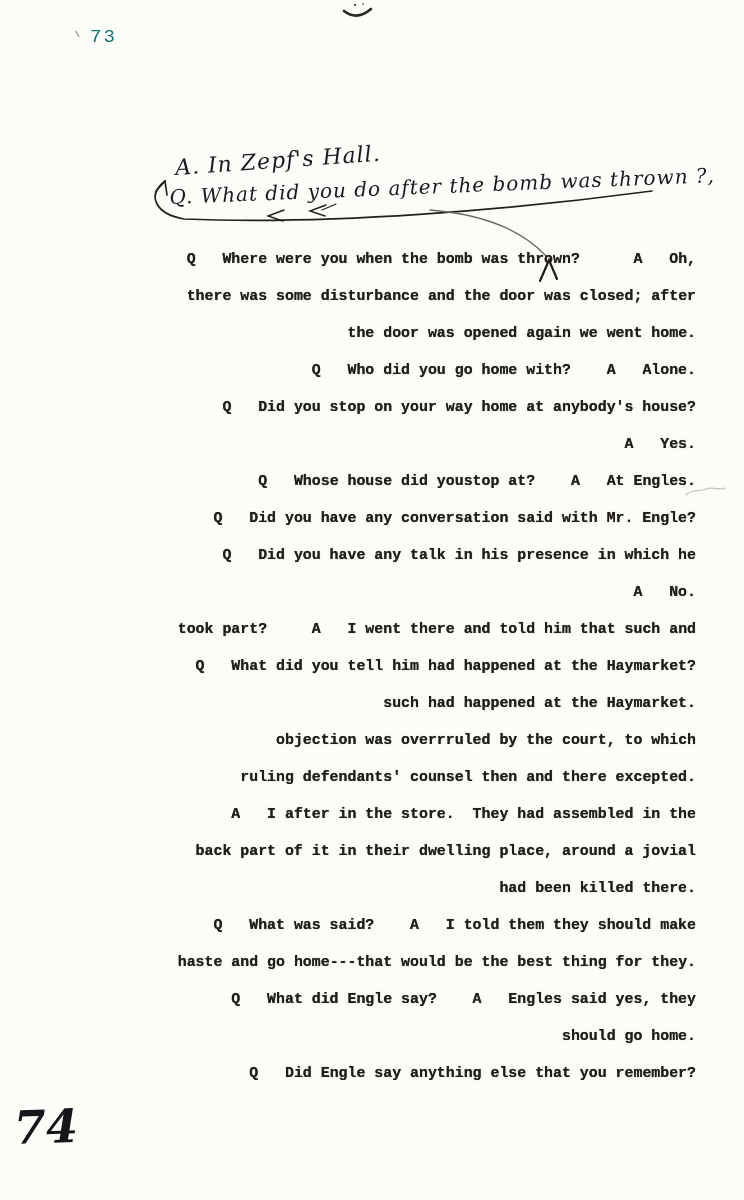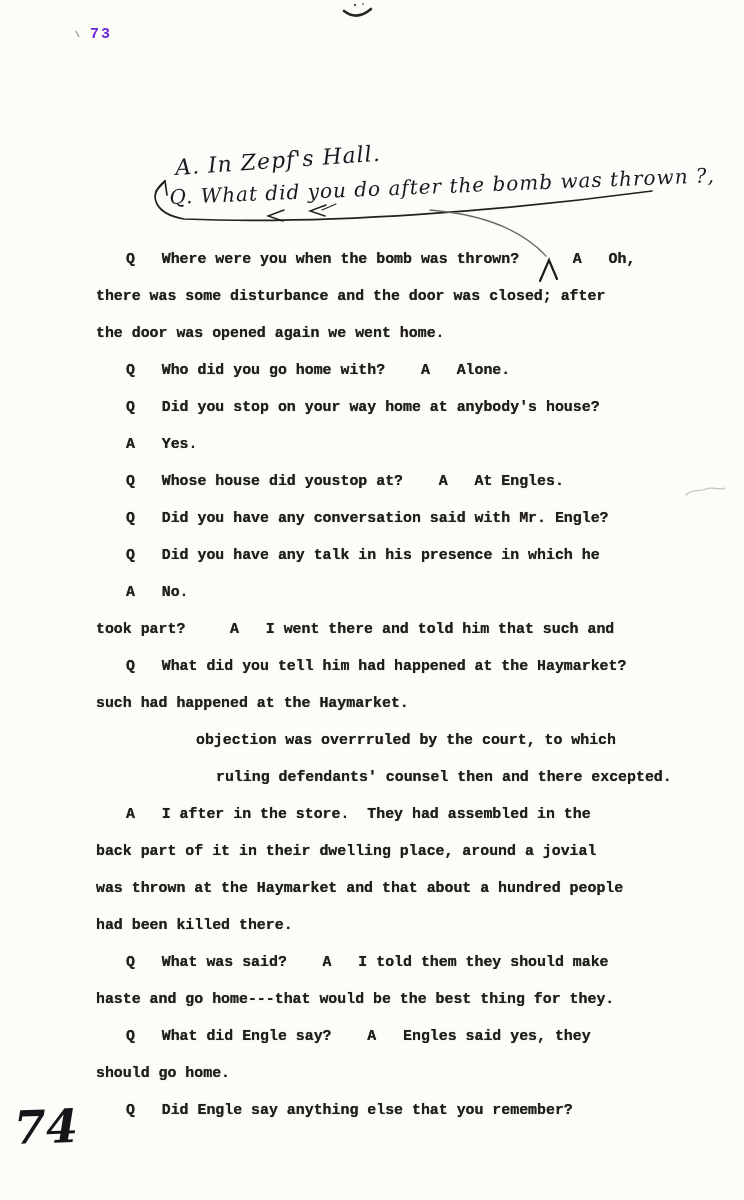--- a/index.html
+++ b/index.html
@@ -14,30 +14,30 @@
   
   .typed {
     position:absolute; left:96px; top:241px; width:600px;
     font-family:"Liberation Mono", monospace;
     font-weight:bold;
     font-size:14.9px;
     line-height:37px;
     color:#211e1a;
     text-shadow:0 0 .7px rgba(25,22,18,.85);
   }
-  .line { white-space:pre; height:37px; }
+  .line { white-space:pre; height:37px;text-align:right; }
   .line.first { padding-left:30px; }
   .line.obj   { padding-left:100px; }
   .line.obj2  { padding-left:120px; }
   
   .pgnum-top {
     position:absolute; left:90px; top:26px;
     font-family:"Liberation Mono", monospace;
-    font-weight:bold; font-size:15px; letter-spacing:2px;
-    color:#6d28d9;
+    font-weight:normal; font-size:19px; letter-spacing:2px;
+    color:#0f766e;
   }
   .pgnum-bottom {
     position:absolute; left:14px; top:1100px;
     font-family:"DejaVu Serif", serif;
     font-style:italic; font-size:46px; font-weight:bold;
     color:#17151a;
     transform:rotate(-2deg);
   }
   
   .hw {
@@ -101,21 +101,20 @@
     <div class="line first">Q   Did you have any conversation said with Mr. Engle?</div>
     <div class="line first">Q   Did you have any talk in his presence in which he</div>
     <div class="line first">A   No.</div>
     <div class="line flush">took part?     A   I went there and told him that such and</div>
     <div class="line first">Q   What did you tell him had happened at the Haymarket?</div>
     <div class="line flush">such had happened at the Haymarket.</div>
     <div class="line obj">objection was overrruled by the court, to which</div>
     <div class="line obj2">ruling defendants' counsel then and there excepted.</div>
     <div class="line first">A   I after in the store.  They had assembled in the</div>
     <div class="line flush">back part of it in their dwelling place, around a jovial</div>
-    <div class="line flush">was thrown at the Haymarket and that about a hundred people</div>
     <div class="line flush">had been killed there.</div>
     <div class="line first">Q   What was said?    A   I told them they should make</div>
     <div class="line flush">haste and go home---that would be the best thing for they.</div>
     <div class="line first">Q   What did Engle say?    A   Engles said yes, they</div>
     <div class="line flush">should go home.</div>
     <div class="line first">Q   Did Engle say anything else that you remember?</div>
   </div>
 
   <div class="pgnum-bottom">74</div>
 

